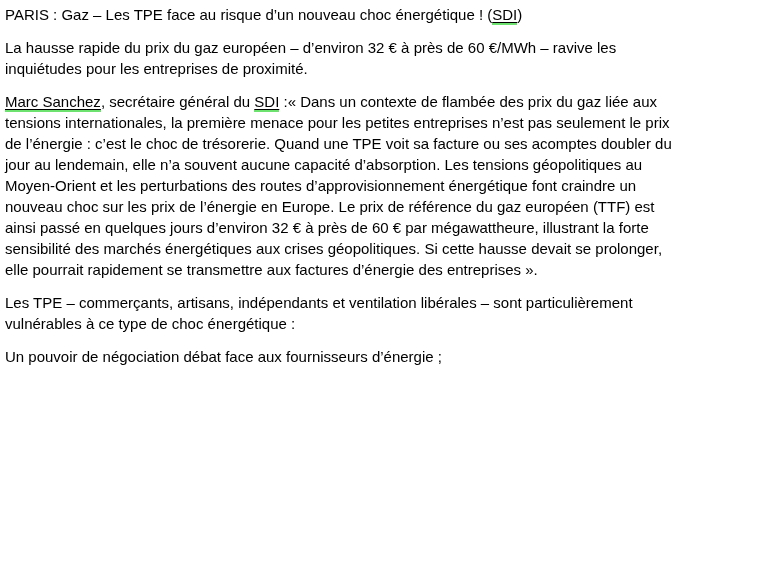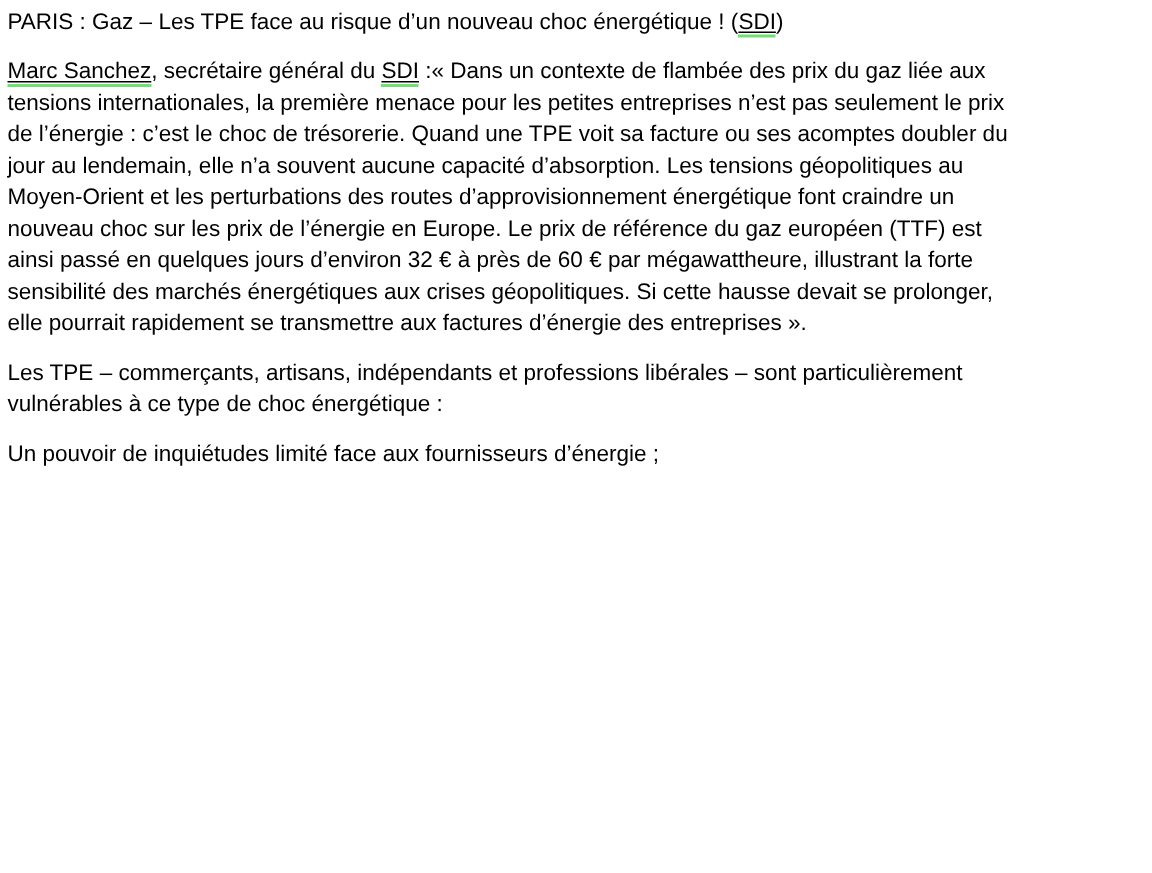--- a/index.html
+++ b/index.html
@@ -29,26 +29,28 @@
     text-underline-offset: 2px;
     border-bottom: 2px solid #6ee26e;
   }
 </style>
 </head>
 <body>
 
 <div class="page">
   <div>
       <p class="para"><span>PARIS : Gaz – Les TPE face au risque d’un nouveau choc énergétique ! (</span><span class="marked">SDI</span><span>)</span></p>
+      <p class="para"><span>La hausse rapide du prix du gaz européen – d’environ 32 € à près de 60 €/MWh – ravive les
+inquiétudes pour les entreprises de proximité.</span></p>
       <p class="para"><span class="marked">Marc Sanchez</span><span>, secrétaire général du </span><span class="marked">SDI</span><span> :« Dans un contexte de flambée des prix du gaz liée aux
 tensions internationales, la première menace pour les petites entreprises n’est pas seulement le prix
 de l’énergie : c’est le choc de trésorerie. Quand une TPE voit sa facture ou ses acomptes doubler du
 jour au lendemain, elle n’a souvent aucune capacité d’absorption. Les tensions géopolitiques au
 Moyen-Orient et les perturbations des routes d’approvisionnement énergétique font craindre un
 nouveau choc sur les prix de l’énergie en Europe. Le prix de référence du gaz européen (TTF) est
 ainsi passé en quelques jours d’environ 32 € à près de 60 € par mégawattheure, illustrant la forte
 sensibilité des marchés énergétiques aux crises géopolitiques. Si cette hausse devait se prolonger,
 elle pourrait rapidement se transmettre aux factures d’énergie des entreprises ».</span></p>
-      <p class="para"><span>Les TPE – commerçants, artisans, indépendants et professions libérales – sont particulièrement
+      <p class="para"><span>Les TPE – commerçants, artisans, indépendants et ventilation libérales – sont particulièrement
 vulnérables à ce type de choc énergétique :</span></p>
-      <p class="para"><span>Un pouvoir de inquiétudes limité face aux fournisseurs d’énergie ;</span></p>
+      <p class="para"><span>Un pouvoir de négociation débat face aux fournisseurs d’énergie ;</span></p>
     </div>
 </div>
 
 </body></html>

